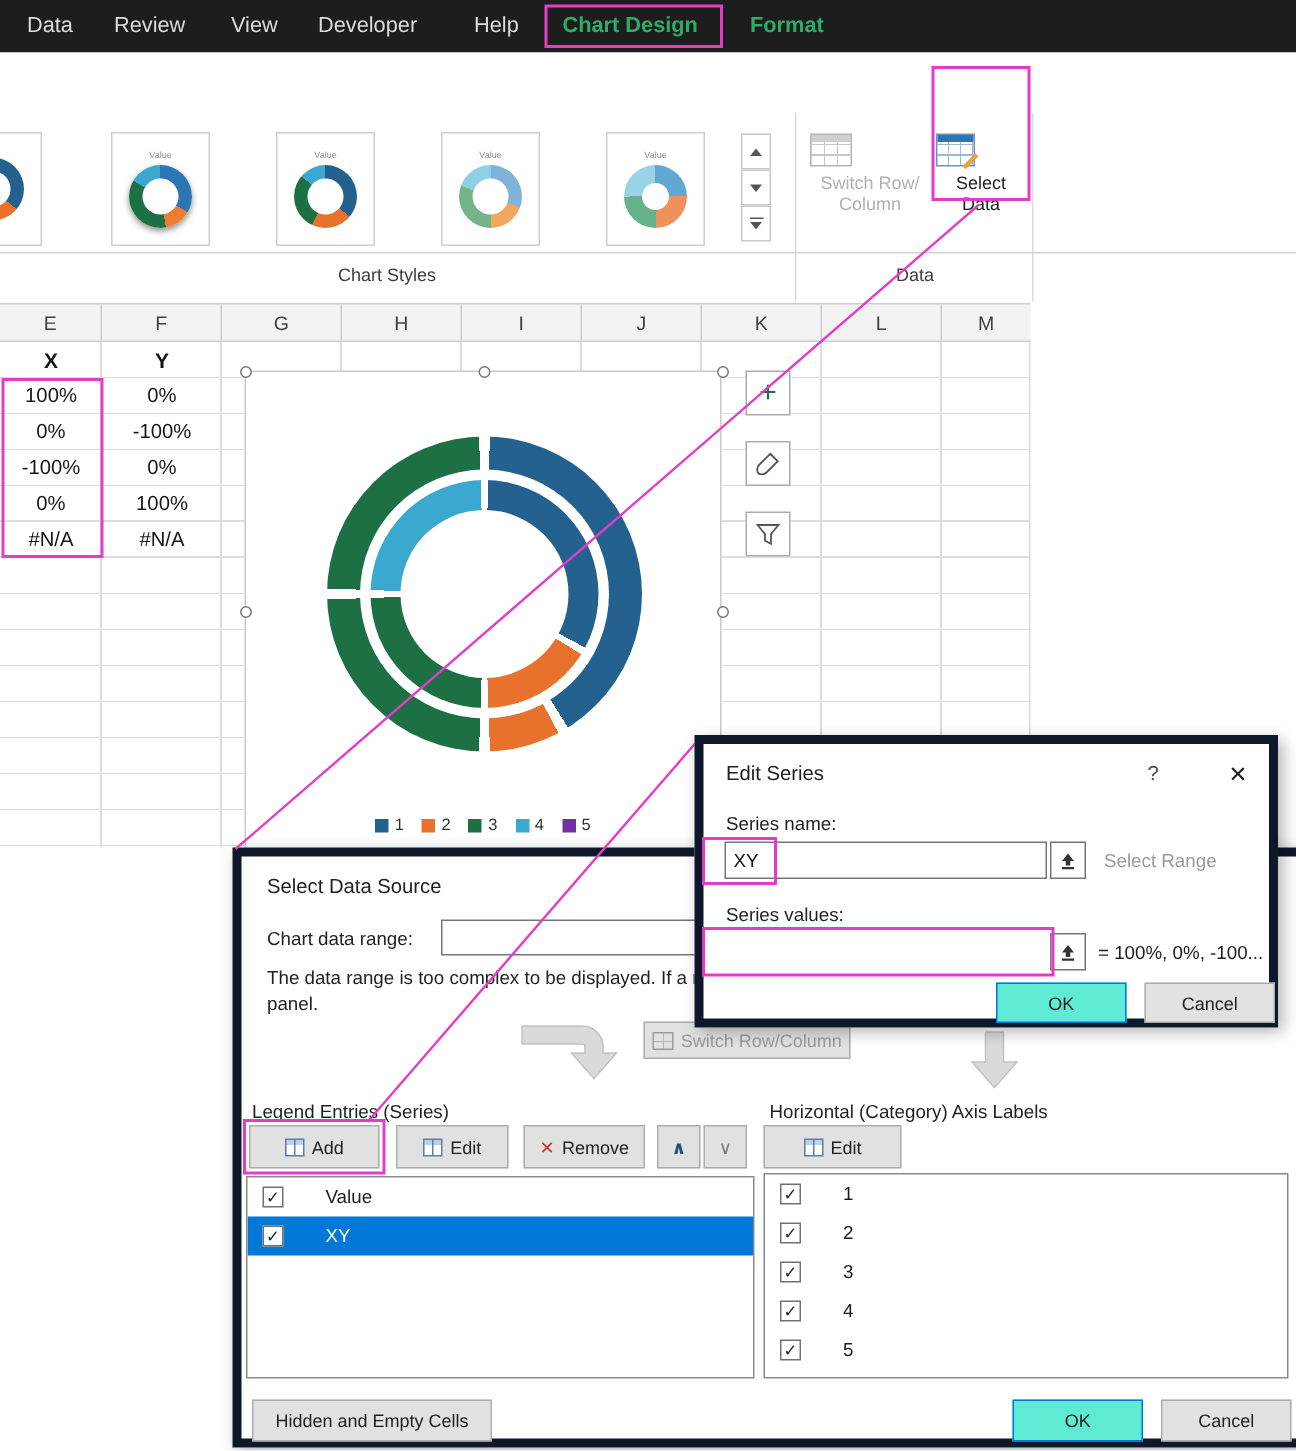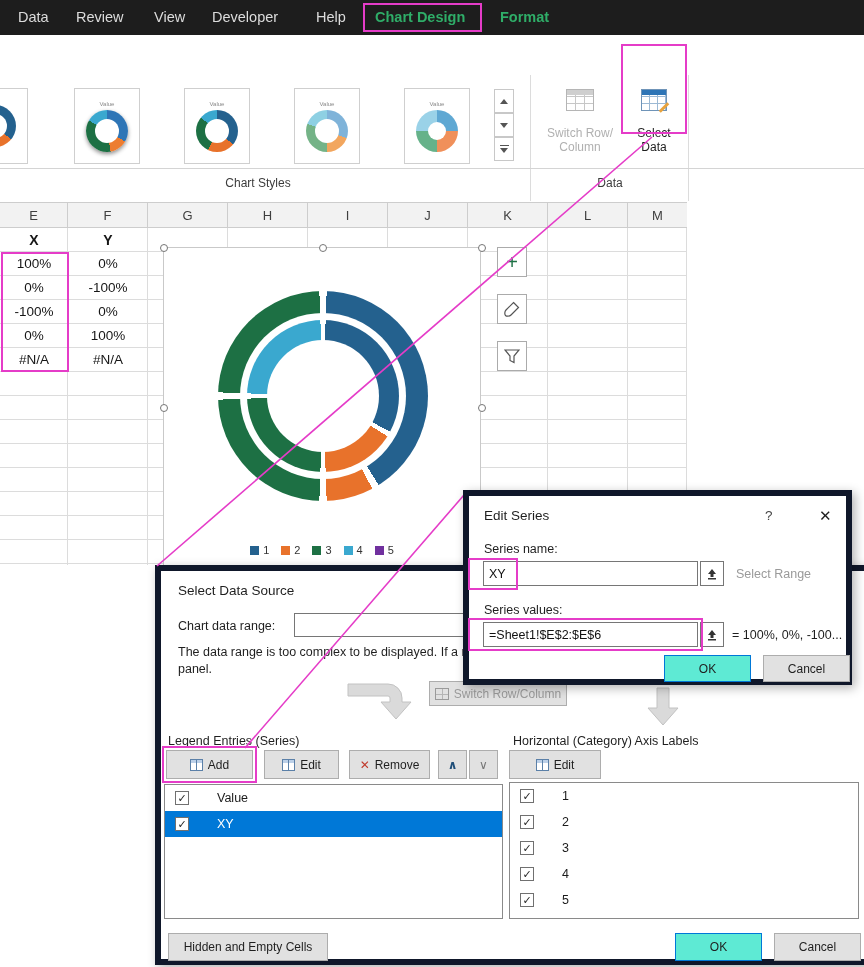--- a/index.html
+++ b/index.html
@@ -27,21 +27,21 @@
   .d1 { background:conic-gradient(#2E75B6 0 120deg,#ED7D31 120deg 170deg,#1D7044 170deg 300deg,#3AA8CF 300deg 360deg); box-shadow:0 2px 4px rgba(0,0,0,.45); }
   .d2 { background:conic-gradient(#24618E 0 130deg,#E8722B 130deg 205deg,#1D7044 205deg 310deg,#3AA8CF 310deg 360deg); }
   .d3 { background:conic-gradient(#7FB3D9 0 110deg,#F2A65E 110deg 180deg,#74B387 180deg 290deg,#8ED0E3 290deg 360deg); }
   .d4 { background:conic-gradient(#5FA8D3 0 90deg,#F0905A 90deg 180deg,#66B28A 180deg 270deg,#9AD2E8 270deg 360deg); }
   .gal-btn { position:absolute; left:494px; width:20px; height:24px; border:1px solid #c8c8c8; background:#fff; display:flex; align-items:center; justify-content:center; flex-direction:column; }
   .tri-up { width:0; height:0; border-left:4px solid transparent; border-right:4px solid transparent; border-bottom:5px solid #555; }
   .tri-down { width:0; height:0; border-left:4px solid transparent; border-right:4px solid transparent; border-top:5px solid #555; }
   .more-bar { width:9px; height:1.5px; background:#555; margin-bottom:2px; }
   .group-label { position:absolute; top:141px; font-size:12px; color:#3c3c3c; text-align:center; }
   .vdiv { position:absolute; top:40px; height:126px; width:1px; background:#dcdcdc; }
-  .rbtn { position:absolute; top:48px; height:86px; display:flex; flex-direction:column; align-items:center; padding-top:6px; gap:15px; }
+  .rbtn { position:absolute; top:48px; height:86px; display:flex; flex-direction:column; padding-top:6px; gap:4px; }
   .rbtn .lines { font-size:12px; line-height:14px; text-align:center; }
   .grid-ic { width:28px; height:22px; border:1px solid #b5b5b5;
     background: linear-gradient(#cfcfcf 0 5px, transparent 5px),
       repeating-linear-gradient(to right, transparent 0 8px, #c7c7c7 8px 9px),
       repeating-linear-gradient(to bottom, transparent 0 6px, #c7c7c7 6px 7px); }
   .sd-ic { width:26px; height:22px; border:1px solid #6f94b8; position:relative;
     background: linear-gradient(#2E75B6 0 5px, transparent 5px),
       repeating-linear-gradient(to right, transparent 0 7px, #9cb9d4 7px 8px),
       repeating-linear-gradient(to bottom, transparent 0 6px, #9cb9d4 6px 7px); }
   .sd-ic::after { content:""; position:absolute; right:-4px; bottom:1px; width:12px; height:3px; background:#E8A33D; transform:rotate(-45deg); }
@@ -353,21 +353,20 @@
     <div class="rangebtn" style="left:231px;top:65px">
       <svg width="12" height="12" viewBox="0 0 12 12">
           <path d="M6 1 L10 6 H7.5 V9 H4.5 V6 H2 Z" fill="#333"></path>
           <rect x="2" y="10" width="8" height="1.5" fill="#333"></rect>
         </svg>
     </div>
     <div class="lbl gray" style="left:267px;top:71px">Select Range</div>
     <div class="abs hl" style="left:-1px;top:62px;width:50px;height:32px"></div>
 
     <div class="lbl" style="left:15px;top:107px">Series values:</div>
-    <div class="inp" style="left:14px;top:126px;width:215px;height:25px">=Sheet1!$E$2:$E$6</div>
     <div class="rangebtn" style="left:231px;top:126px">
       <svg width="12" height="12" viewBox="0 0 12 12">
           <path d="M6 1 L10 6 H7.5 V9 H4.5 V6 H2 Z" fill="#333"></path>
           <rect x="2" y="10" width="8" height="1.5" fill="#333"></rect>
         </svg>
     </div>
     <div class="lbl" style="left:263px;top:132px">= 100%, 0%, -100...</div>
     <div class="abs hl" style="left:-1px;top:122px;width:235px;height:33px"></div>
 
     <div class="btn primary" style="left:195px;top:159px;width:87px;height:27px">

